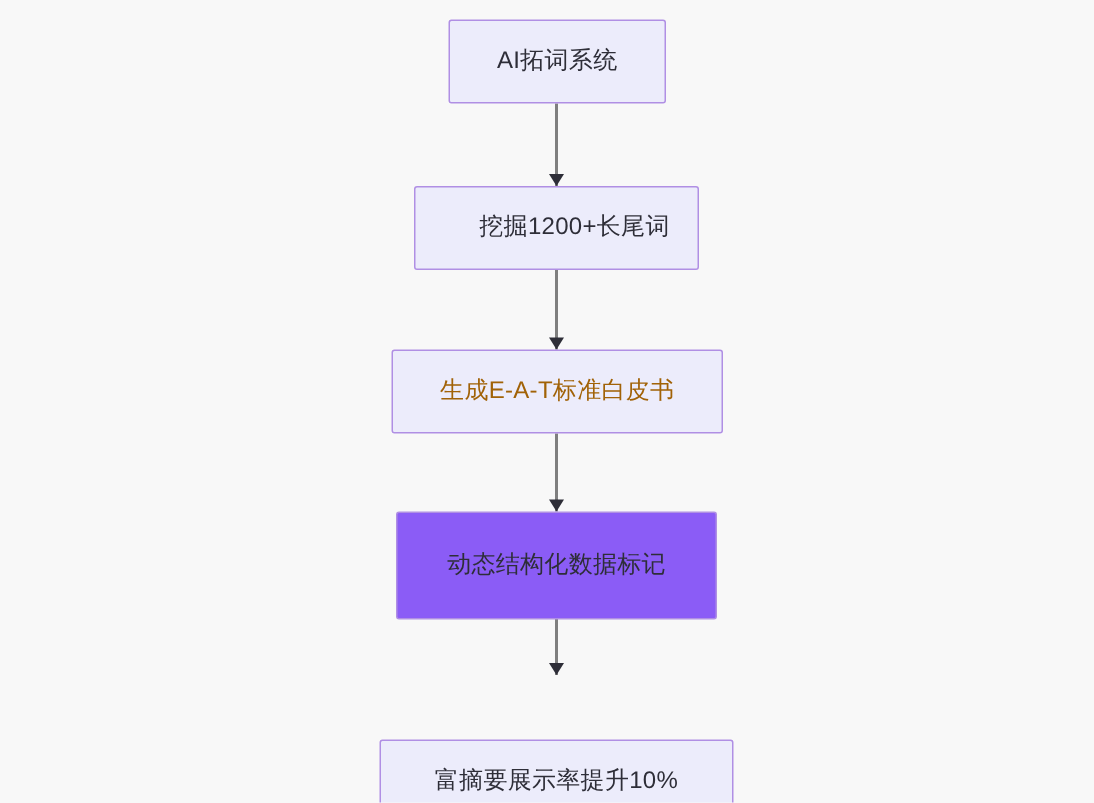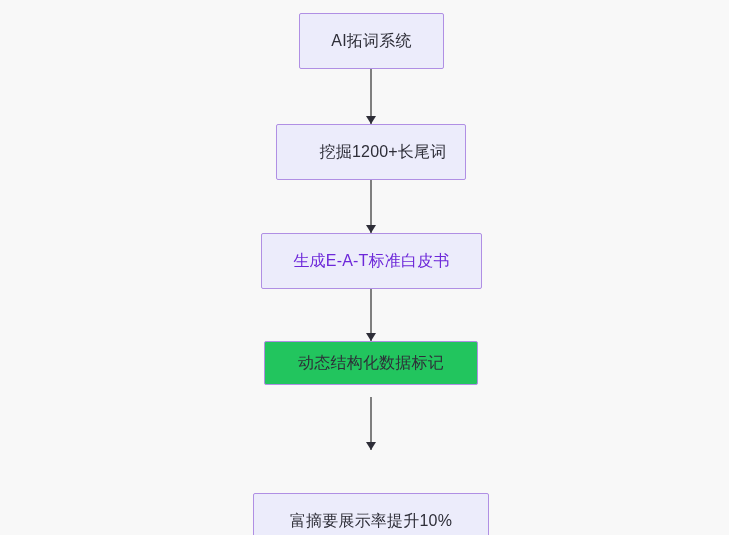--- a/index.html
+++ b/index.html
@@ -79,22 +79,22 @@
     <div class="flow-connector" style="left: 371px; top: 397px; height: 53px;">
       <div class="conn-line" style="height: 53px; background: rgb(127, 127, 127);"></div>
       <div class="conn-arrow" style="top: 45px; border-top-color: rgb(46, 46, 56);"></div>
     </div>
     <div class="flow-node" style="left: 299px; top: 13px; width: 145px; height: 56px; background: rgb(236, 236, 251); border-color: rgb(176, 143, 228); color: rgb(46, 46, 56);">
       <span>AI拓词系统</span>
     </div>
     <div class="flow-node" style="left: 276px; top: 124px; width: 190px; height: 56px; background: rgb(236, 236, 251); border-color: rgb(176, 143, 228); color: rgb(46, 46, 56); padding-left: 24px;">
       <span>挖掘1200+长尾词</span>
     </div>
-    <div class="flow-node" style="left: 261px; top: 233px; width: 221px; height: 56px; background: rgb(236, 236, 251); border-color: rgb(176, 143, 228); color: #6d28d9;">
+    <div class="flow-node" style="left: 261px; top: 233px; width: 221px; height: 56px; background: rgb(236, 236, 251); border-color: rgb(176, 143, 228); color: #a16207;">
       <span>生成E-A-T标准白皮书</span>
     </div>
-    <div class="flow-node" style="left: 264px; top: 341px; width: 214px; height: 44px; background: #22c55e; border-color: rgb(176, 143, 228); color: rgb(46, 46, 56);">
+    <div class="flow-node" style="left: 264px; top: 341px; width: 214px; height: 72px; background: #8b5cf6; border-color: rgb(176, 143, 228); color: rgb(46, 46, 56);">
       <span>动态结构化数据标记</span>
     </div>
     <div class="flow-node" style="left: 253px; top: 473px; width: 236px; height: 56px; background: rgb(236, 236, 251); border-color: rgb(176, 143, 228); color: rgb(46, 46, 56); margin-top: 20px;">
       <span>富摘要展示率提升10%</span>
     </div>
   </div>
 
 </body></html>

